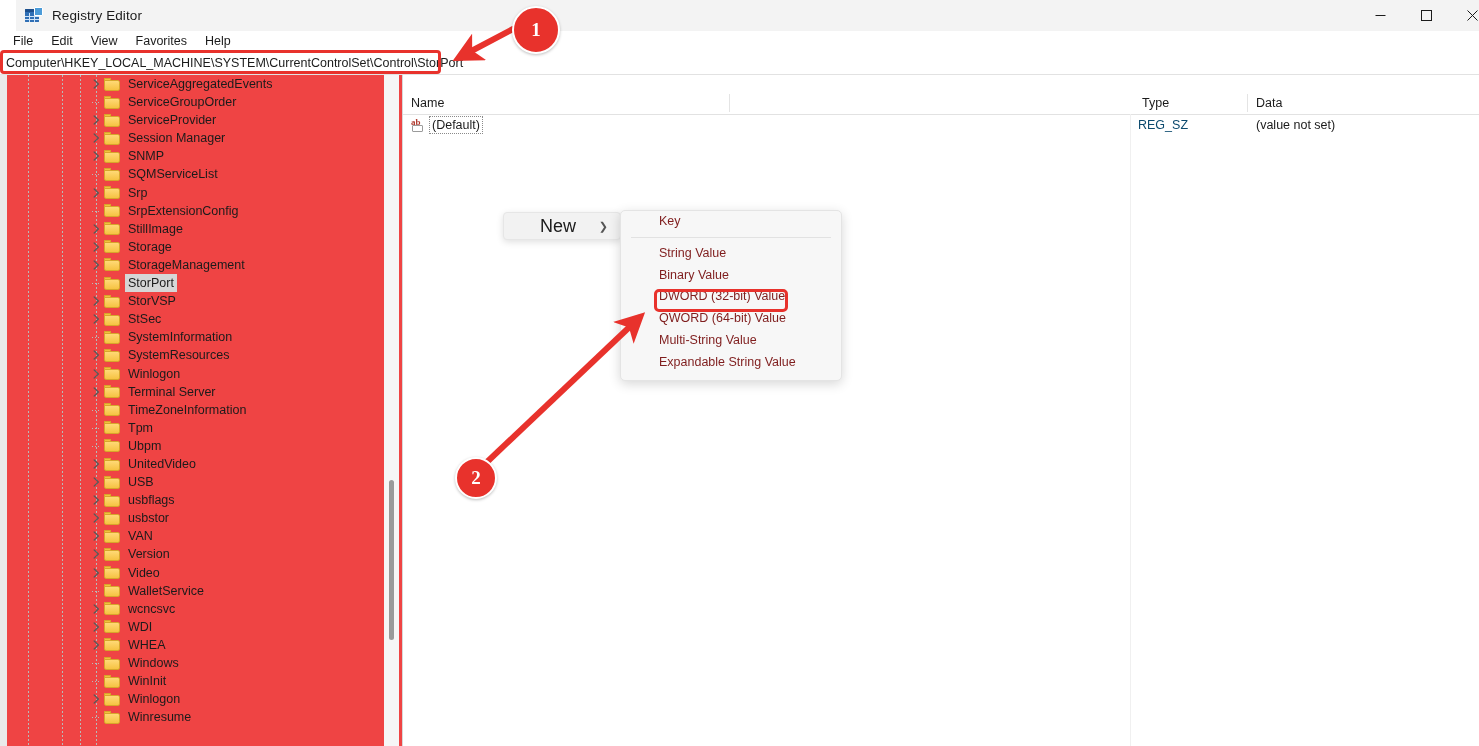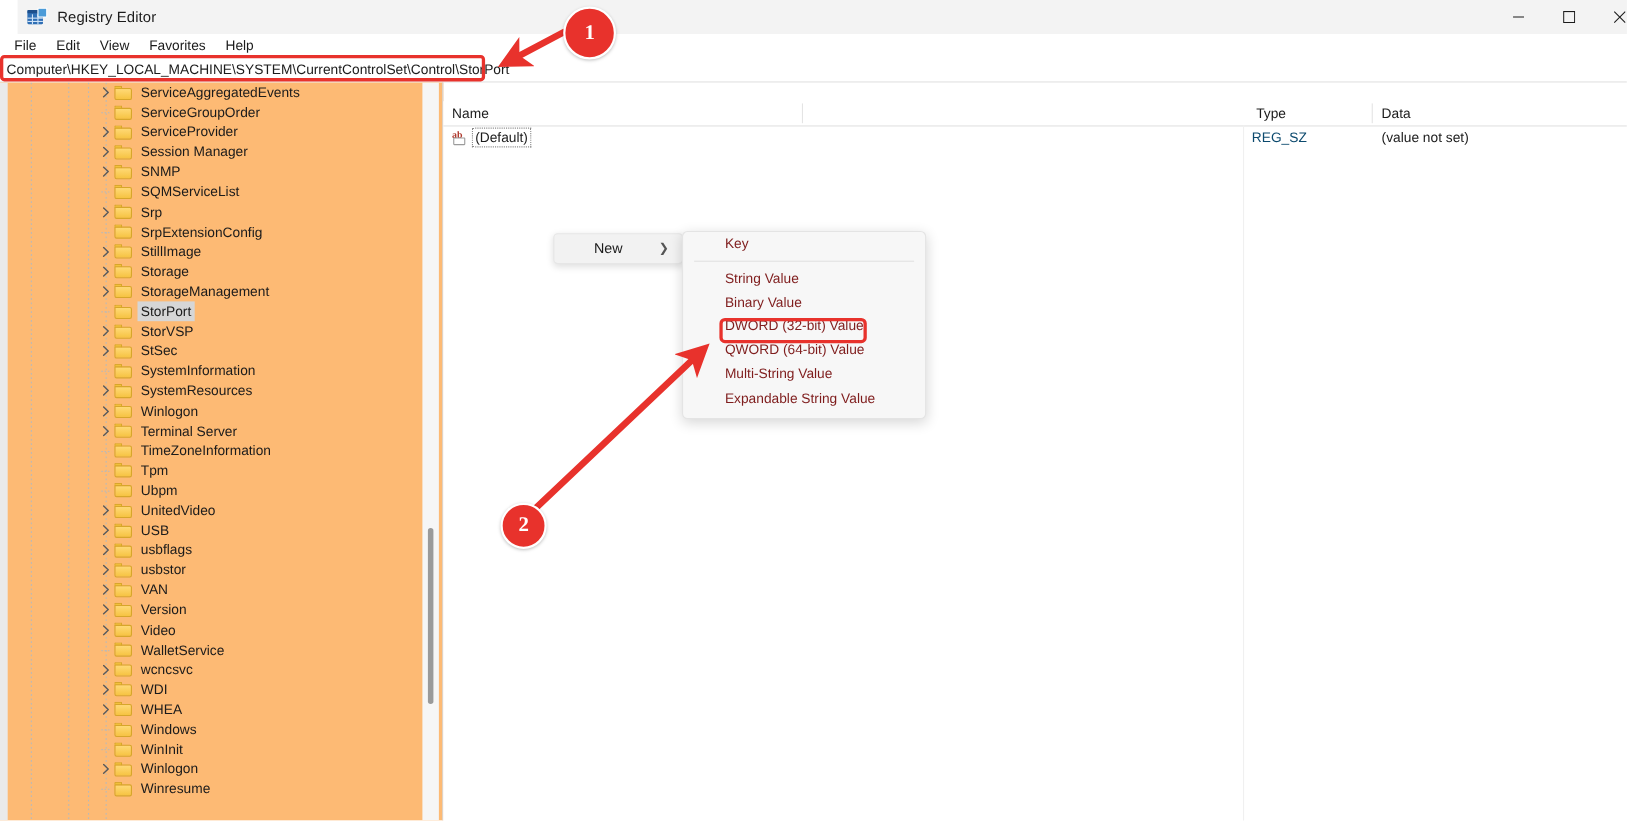--- a/index.html
+++ b/index.html
@@ -56,21 +56,21 @@
   }
   .addr-highlight{
     position:absolute;left:0px;top:50px;width:441px;height:24px;
     border:3px solid #e8322c;border-radius:4px;box-sizing:border-box;
     pointer-events:none;
   }
 
   
   .treepane{
     position:absolute;left:0;top:75px;width:402px;height:671px;
-    background:#fdba74;overflow:hidden;
+    background:#ef4444;overflow:hidden;
     border-right:1px solid #d8d8d8;
   }
   .tree-leftstrip{position:absolute;left:0;top:0;width:7px;height:671px;background:#eaeaea;}
   .tree-guide{position:absolute;top:0;width:1px;height:671px;
     background-image:linear-gradient(to bottom,#b9b9b9 50%,rgba(0,0,0,0) 0%);
     background-size:1px 4px;background-repeat:repeat-y;}
   .tree-rows{position:absolute;left:0;top:0;width:380px;}
   .trow{
     position:relative;height:18.1px;display:flex;align-items:center;
     font-size:12.5px;color:#1b1b1b;white-space:nowrap;
@@ -121,21 +121,21 @@
   .lv-type{position:absolute;left:727px;top:0;height:22px;line-height:22px;font-size:12.5px;color:#0c4a6e;}
   .lv-data{position:absolute;left:845px;top:0;height:22px;line-height:22px;font-size:12.5px;color:#1b1b1b;}
   .lv-vsep{position:absolute;left:727px;top:22px;width:1px;height:671px;background:#f0f0f0;}
 
   
   .ctx-parent{
     position:absolute;left:503px;top:212px;width:118px;height:28px;
     background:#f2f2f2;border:1px solid #e6e6e6;border-radius:4px;
     box-shadow:0 2px 7px rgba(0,0,0,.13);box-sizing:border-box;
   }
-  .ctx-parent .lbl{position:absolute;left:36px;top:0;line-height:26px;font-size:13px;color:#1b1b1b;}
+  .ctx-parent .lbl{position:absolute;left:36px;top:0;line-height:26px;font-size:18px;color:#1b1b1b;}
   .ctx-parent .arrow{position:absolute;right:12px;top:0;line-height:26px;font-size:11px;color:#555;}
 
   .ctx-menu{
     position:absolute;left:620px;top:210px;width:222px;height:171px;
     background:#f7f7f7;border:1px solid #e4e4e4;border-radius:5px;
     box-shadow:0 3px 12px rgba(0,0,0,.16);box-sizing:border-box;
   }
   .ctx-item{
     position:relative;height:21.8px;line-height:21.8px;
     font-size:12.5px;color:#7f1d1d;padding-left:38px;

